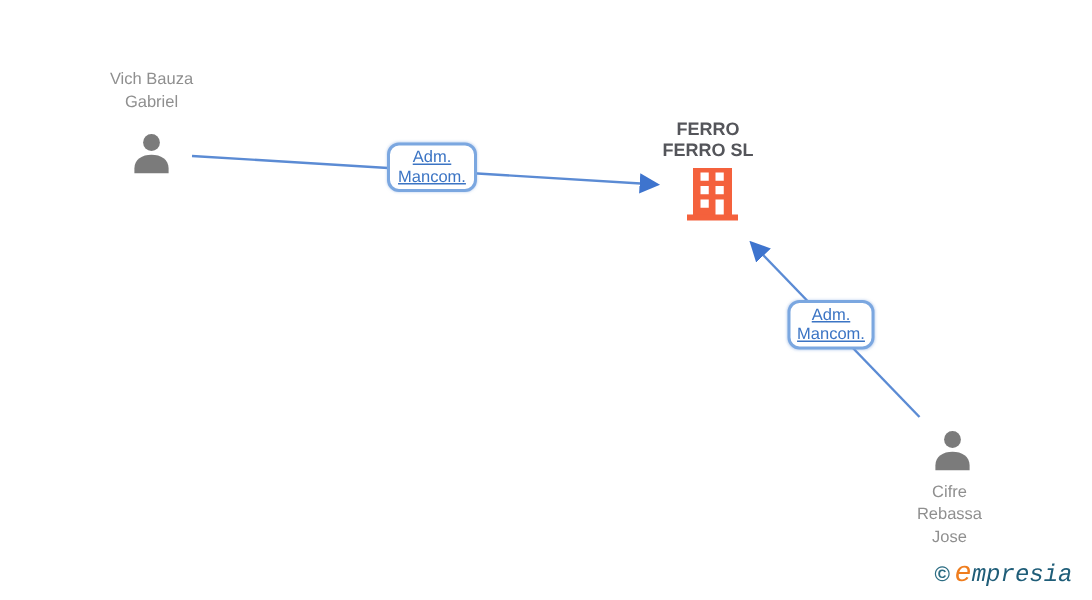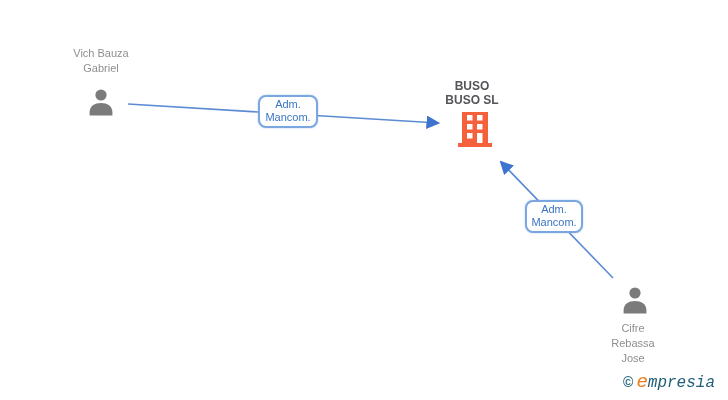--- a/index.html
+++ b/index.html
@@ -13,21 +13,21 @@
     position:absolute;text-align:center;color:#8f8f8f;font-size:11px;line-height:15px;z-index:2;
   }
   .company-label{
     position:absolute;text-align:center;color:#54555a;font-size:12px;font-weight:bold;line-height:14px;z-index:2;
   }
   .edge-label{
     position:absolute;z-index:3;box-sizing:border-box;
     background:#ffffff;border:2px solid #7ba7e0;border-radius:8px;
     box-shadow:0 0 2px rgba(120,160,220,0.55);
     color:#3b74c4;font-size:11px;line-height:13px;text-align:center;
-    display:flex;align-items:flex-end;justify-content:center;cursor:pointer;
+    display:flex;align-items:flex-start;justify-content:center;cursor:pointer;text-decoration:underline;
   }
   .edge-label .lbl{padding:2px 3px;}
   .icon{display:block;}
   .logo{
     position:absolute;right:5px;bottom:7px;z-index:2;cursor:pointer;
     display:flex;align-items:center;gap:3px;
   }
   .logo .copy{color:#2e6e84;font-size:14px;font-weight:bold;}
   .logo .brand{font-family:Liberation Mono, monospace;font-style:italic;font-size:16px;color:#1f5d78;letter-spacing:0;}
   .logo .brand .e{color:#ef7d1e;font-size:19px;}
@@ -52,21 +52,21 @@
     <svg class="icon" width="28" height="28" viewBox="0 0 28 28">
       <circle cx="14" cy="7" r="5.6" fill="#7b7b7b"></circle>
       <path d="M2.6,27.5 v-3.2 c0,-6.2 5.2,-9.2 11.4,-9.2 s11.4,3 11.4,9.2 v3.2 z" fill="#7b7b7b"></path>
     </svg>
   </div>
 
   <div class="edge-label" style="left:258px;top:95px;width:60px;height:33px;">
     <span class="lbl">Adm. Mancom.</span>
   </div>
 
-  <div class="company-label" style="left:437px;top:79px;width:70px;">BUSO BUSO SL</div>
+  <div class="company-label" style="left:437px;top:79px;width:70px;">FERRO FERRO SL</div>
   <div class="node" style="left:456px;top:110px;width:38px;height:38px;">
     <svg class="icon" width="38" height="38" viewBox="0 0 38 38">
       <rect x="6" y="2" width="26" height="33" fill="#f4613c"></rect>
       <rect x="2" y="33" width="34" height="4" fill="#f4613c"></rect>
       <rect x="11" y="5" width="5.5" height="5.5" fill="#ffffff"></rect>
       <rect x="21" y="5" width="5.5" height="5.5" fill="#ffffff"></rect>
       <rect x="11" y="14" width="5.5" height="5.5" fill="#ffffff"></rect>
       <rect x="21" y="14" width="5.5" height="5.5" fill="#ffffff"></rect>
       <rect x="11" y="23" width="5.5" height="5.5" fill="#ffffff"></rect>
       <rect x="21" y="23" width="5.5" height="10" fill="#ffffff"></rect>

